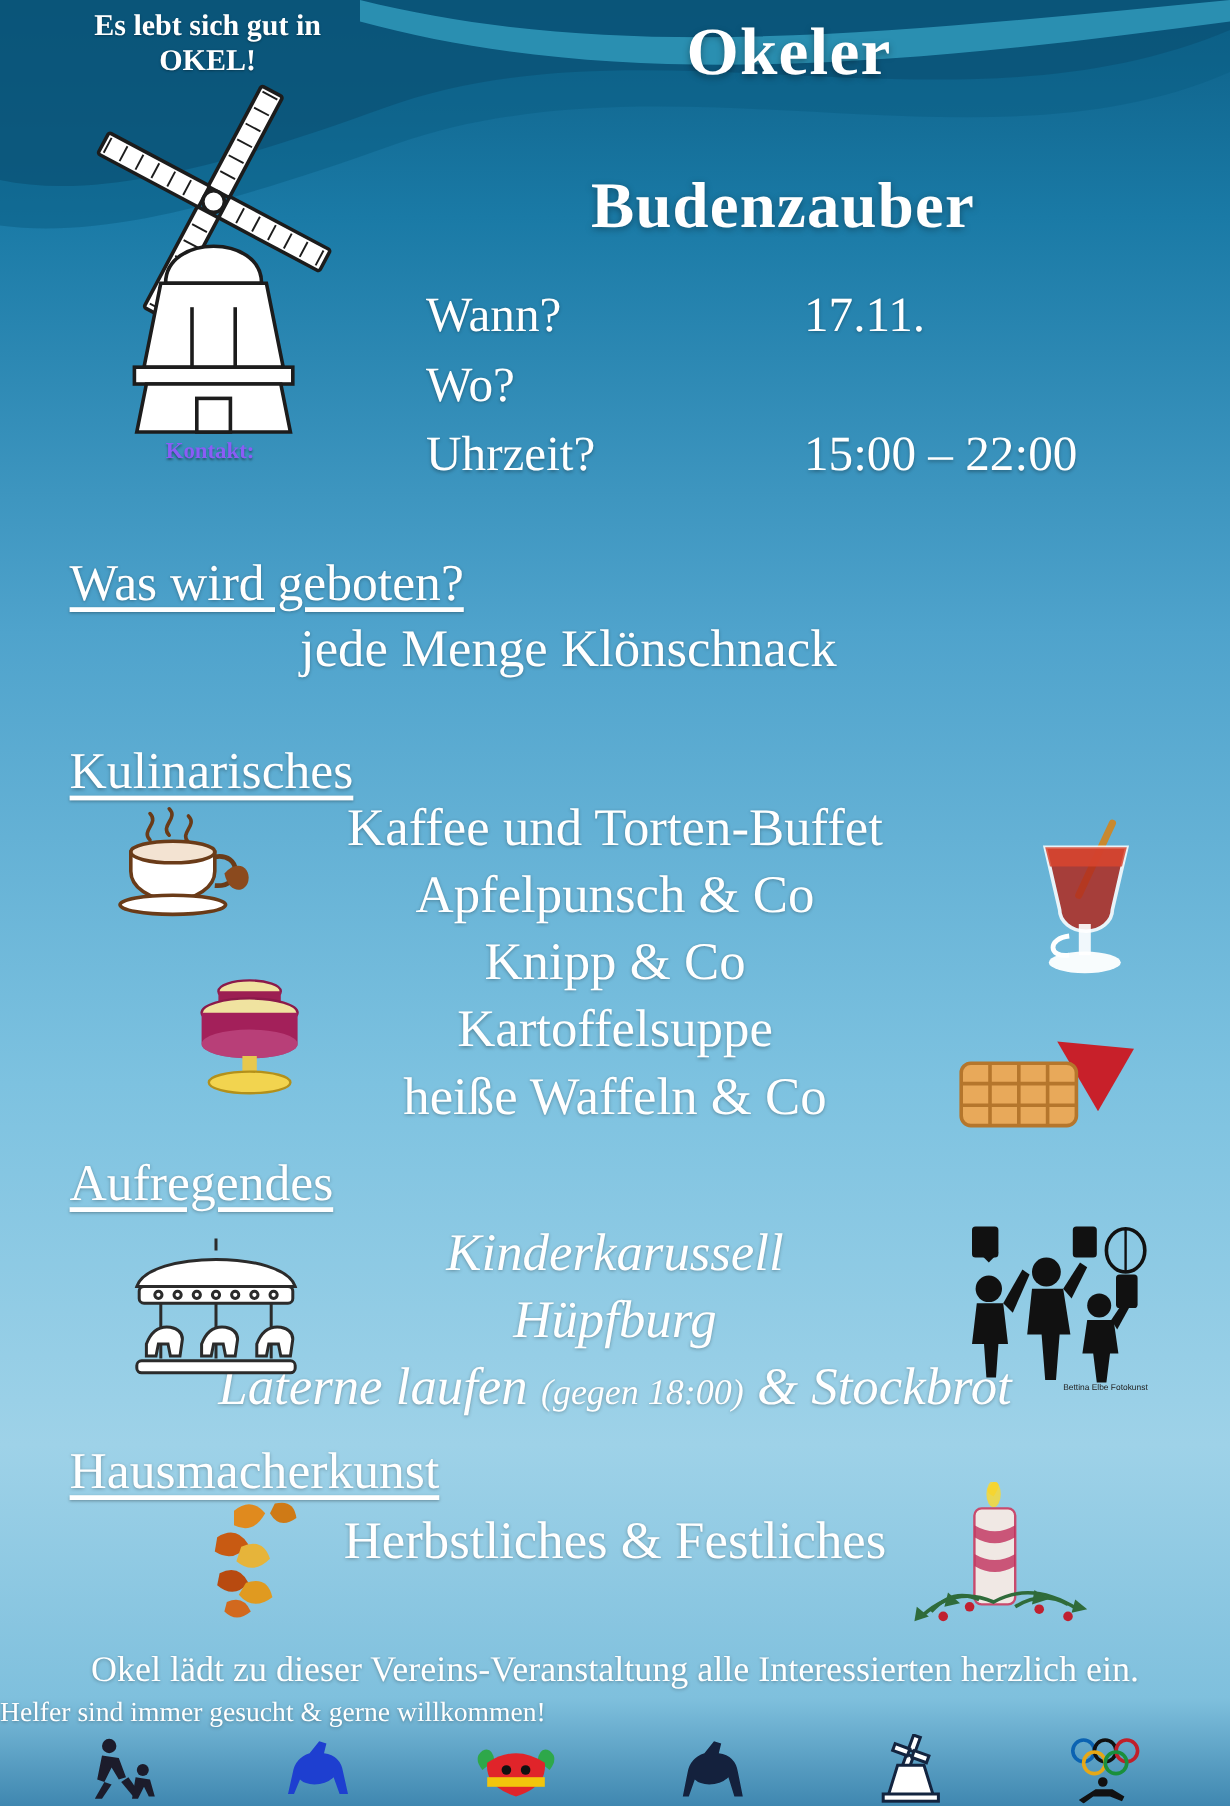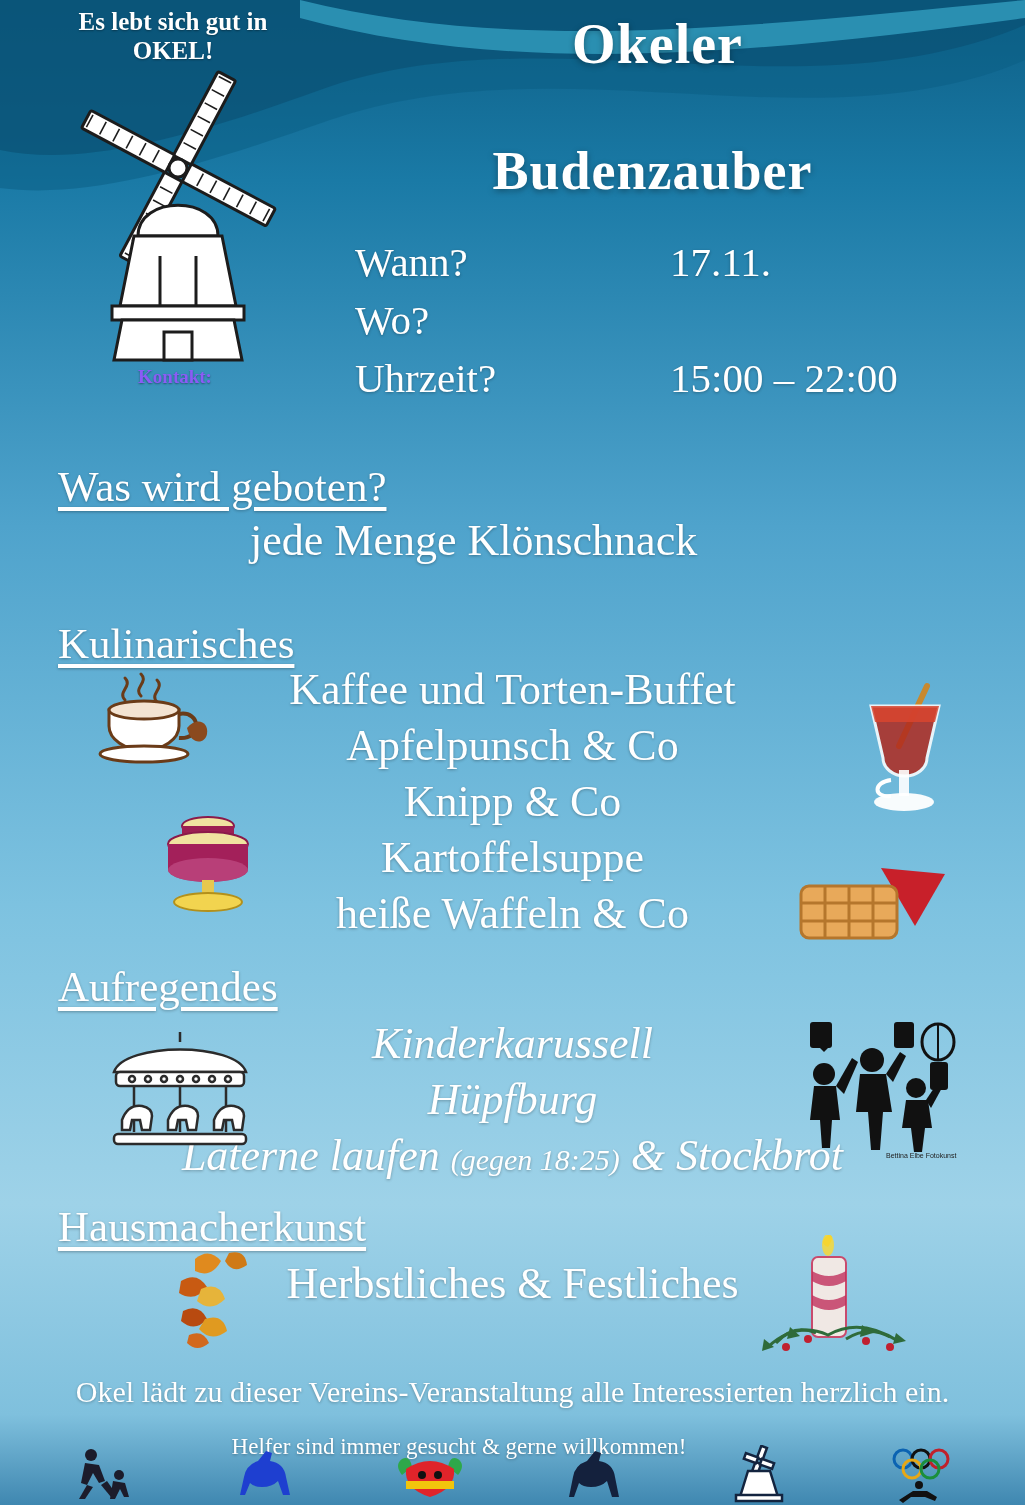--- a/index.html
+++ b/index.html
@@ -72,22 +72,22 @@
 
   #head-hausmacher{left:58px;top:1202px;}
   #haus1{left:0;width:1025px;text-align:center;top:1258px;}
 
   
   .footer1{
     position:absolute;left:0;top:1375px;width:1025px;text-align:center;
     font-size:30px;text-shadow:0 1px 3px rgba(0,0,0,.3);
   }
   .footer2{
-    position:absolute;left:0;top:1414px;width:918px;text-align:center;
-    font-size:23px;text-shadow:0 1px 3px rgba(0,0,0,.3);margin-top:20px;
+    position:absolute;left:0;top:1414px;width:918px;
+    font-size:23px;text-shadow:0 1px 3px rgba(0,0,0,.3);
   }
   .icon-row{
     position:absolute;left:0;top:1442px;width:1025px;height:63px;
     display:flex;align-items:center;justify-content:space-around;padding:0 20px;box-sizing:border-box;
   }
   .icon-row .slot{width:100px;height:60px;display:flex;align-items:center;justify-content:center;}
 
   
   .ill{position:absolute;}
   #ill-coffee{left:95px;top:672px;}
@@ -248,21 +248,21 @@
           <line x1="6" y1="61" x2="102" y2="61"></line>
       </g>
     </svg>
   </div>
 
   <div class="sec-head" id="head-aufregendes">Aufregendes</div>
   <div class="line auf" id="auf1">Kinderkarussell</div>
   <div class="line auf" id="auf2">Hüpfburg</div>
   <div class="line auf" id="auf3">
     <span>Laterne laufen</span>
-    <span class="small-inline">(gegen 18:25)</span>
+    <span class="small-inline">(gegen 18:00)</span>
     <span>&amp; Stockbrot</span>
   </div>
 
   <div class="ill" id="ill-carousel">
     <svg width="160" height="130" viewBox="0 0 160 130">
       <g stroke="#2b2b2b" stroke-width="2.5" fill="#ffffff">
         <line x1="80" y1="4" x2="80" y2="14"></line>
         <path d="M14 44 C24 14 136 14 146 44 Z"></path>
         <rect x="16" y="44" width="128" height="14" rx="4"></rect>
         <g fill="none">

